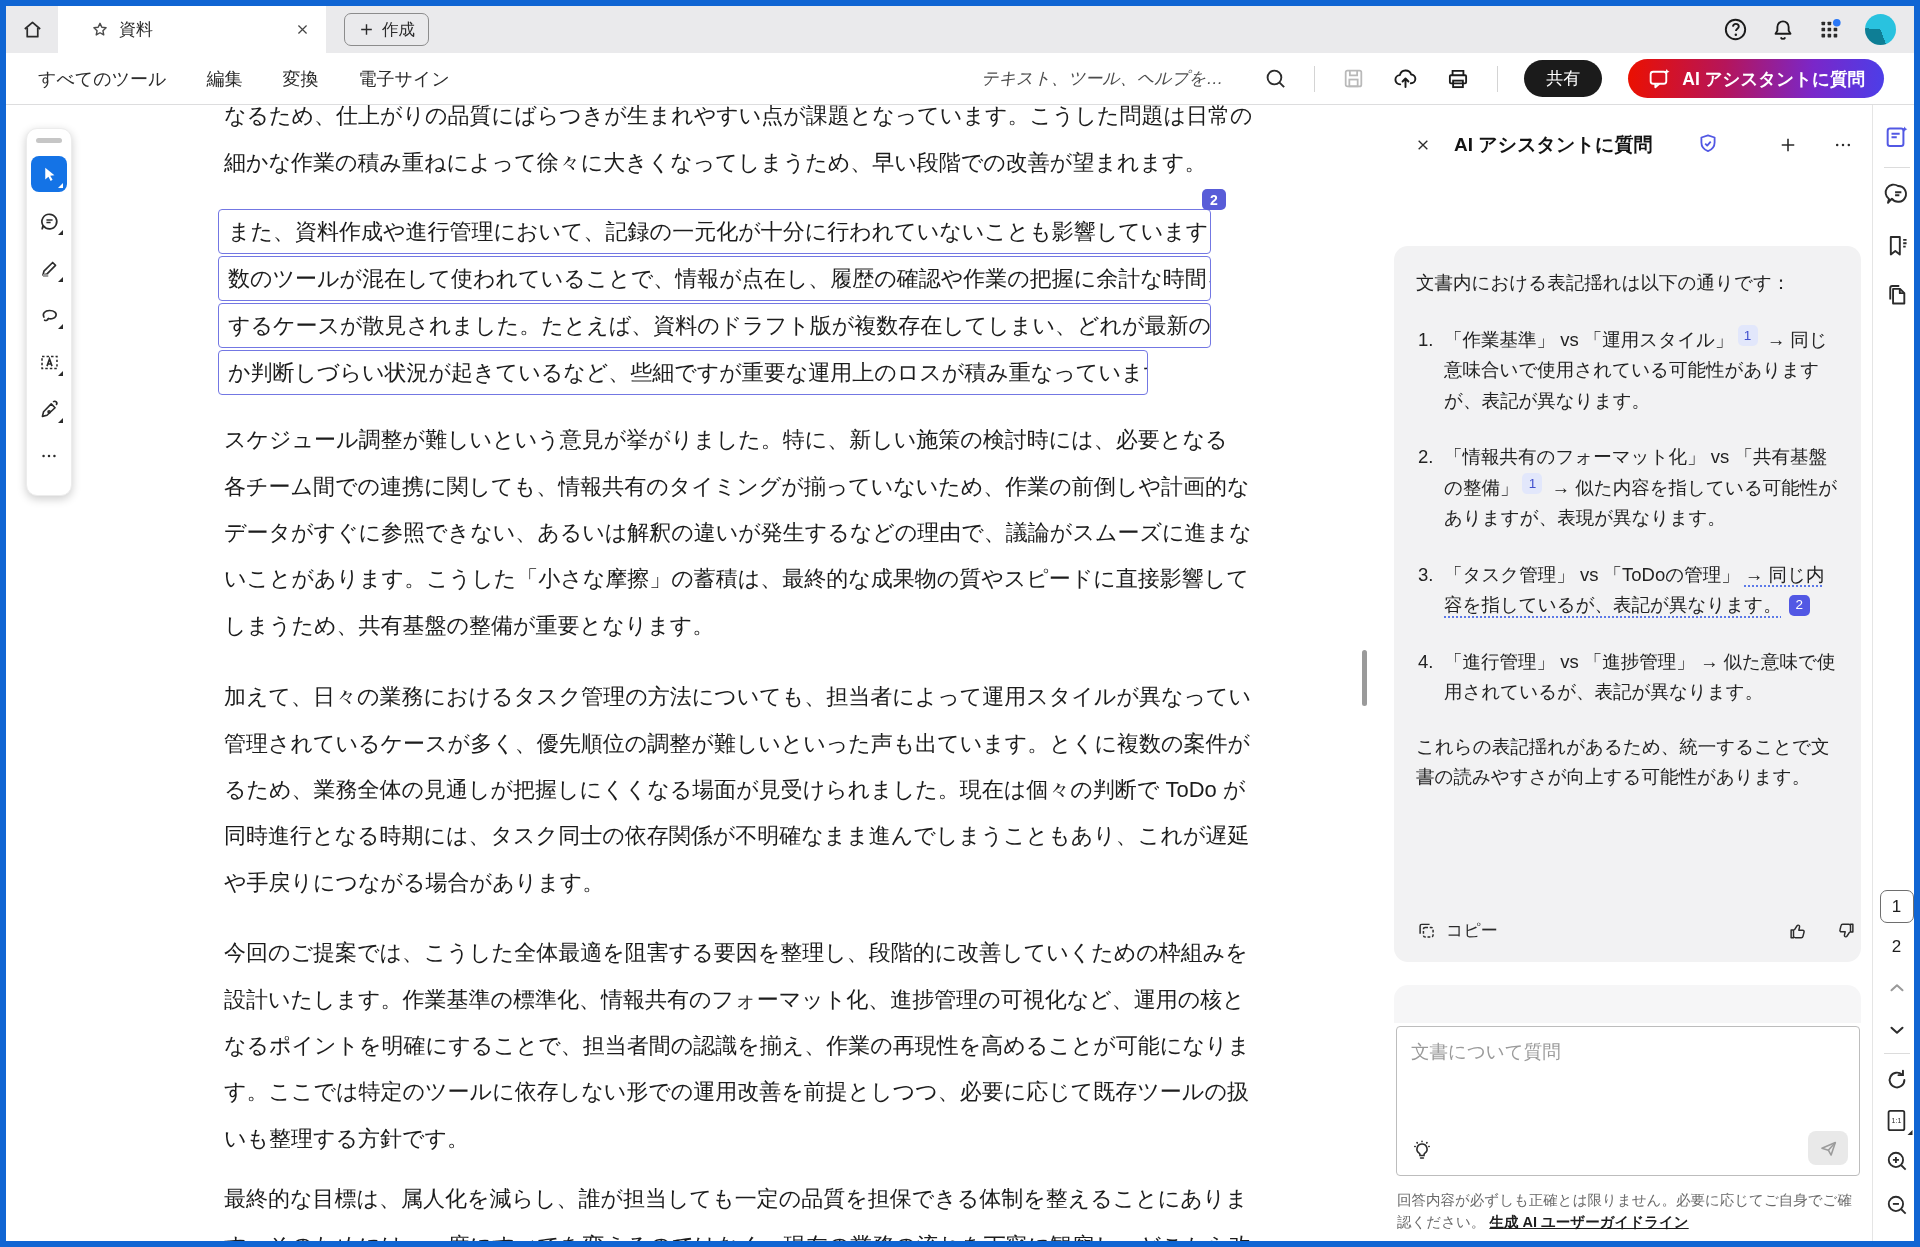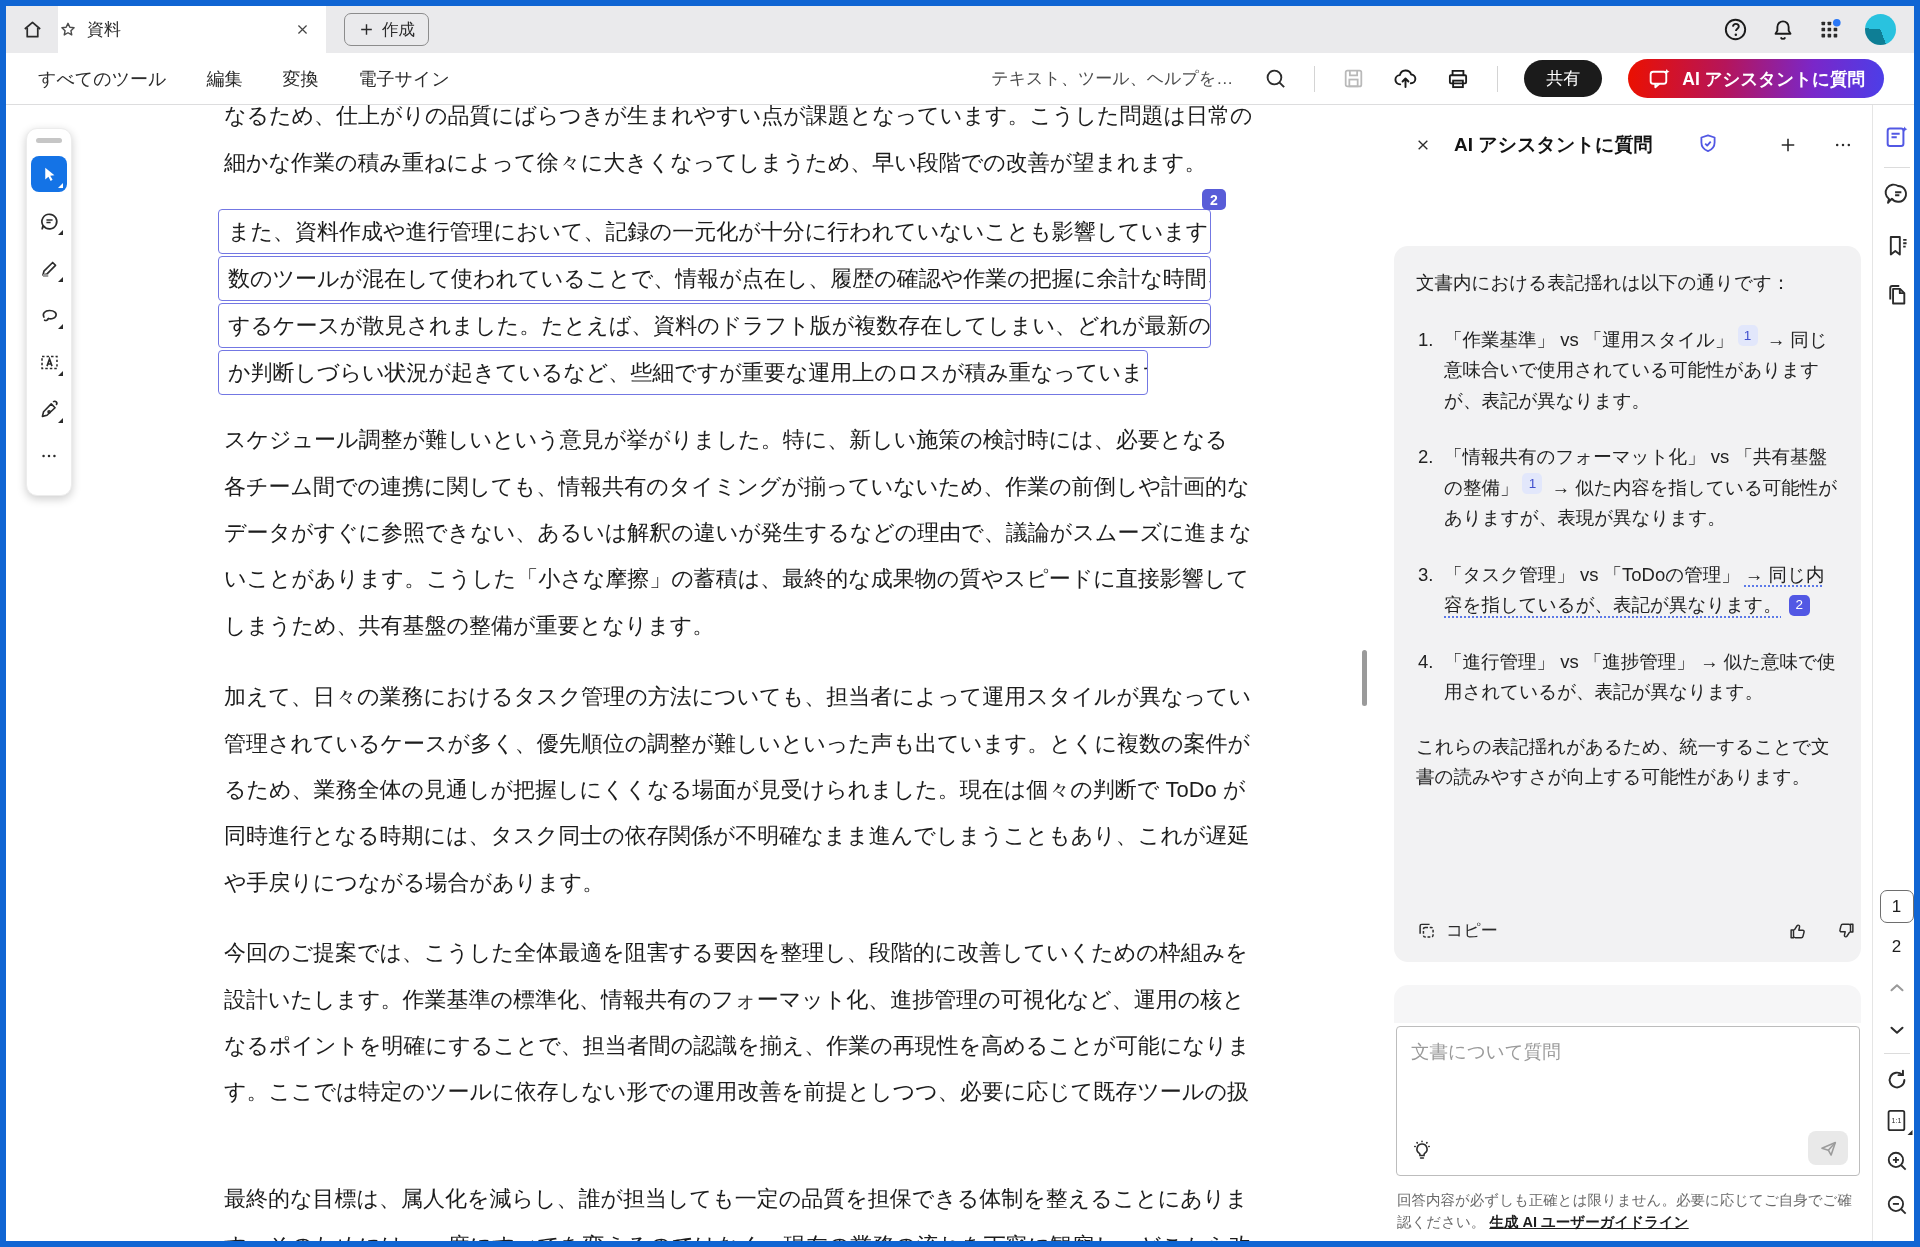--- a/index.html
+++ b/index.html
@@ -3,33 +3,33 @@
 <meta charset="utf-8">
 <style>
   * { margin:0; padding:0; box-sizing:border-box; }
   html,body { width:1920px; height:1247px; font-family:"Liberation Sans","DejaVu Sans",sans-serif; }
   #window { position:relative; width:1920px; height:1247px; background:#1065D3; }
   #app { position:absolute; left:6px; top:6px; right:6px; bottom:6px; background:#fff; overflow:hidden; }
 
   
   .tabbar { position:absolute; left:0; top:0; right:0; height:47px; background:#EAEAEC; display:flex; align-items:stretch; }
   .home-btn { width:52px; display:flex; align-items:center; justify-content:center; cursor:pointer; }
-  .tab-active { width:268px; background:#fff; display:flex; align-items:center; padding:0 12px 0 0; gap:9px; }
+  .tab-active { width:268px; background:#fff; display:flex; align-items:center; padding:0 12px 0 32px; gap:9px; }
   .tab-title { font-size:17px; color:#2C2C2C; flex:1; }
   .tab-close { width:24px; height:24px; display:flex; align-items:center; justify-content:center; border-radius:4px; }
   .tab-create { margin:7px 0 7px 18px; height:33px; border:1px solid #8C8C8C; border-radius:7px; display:flex; align-items:center; gap:7px; padding:0 13px; color:#2C2C2C; font-size:16.5px;text-align:right; }
   .tabbar-right { margin-left:auto; display:flex; align-items:center; gap:21px; padding-right:18px; }
   .avatar { width:31px; height:31px; border-radius:50%; background:conic-gradient(from 160deg,#0E7E95 0 115deg,#29C2DF 0 360deg); }
 
   
   .menubar { position:absolute; left:0; top:47px; right:0; height:52px; background:#fff; border-bottom:1px solid #DDDDDE; display:flex; align-items:center; }
   .menu-left { display:flex; align-items:center; gap:40px; padding-left:32px; font-size:18px; color:#2C2C2C; }
   .menu-left span { cursor:pointer; }
   .menu-right { margin-left:auto; display:flex; align-items:center; gap:26px; padding-right:30px; }
-  .search-box { display:flex; align-items:center; gap:30px; color:#4B4B4B; font-size:17px; }
+  .search-box { display:flex; align-items:center; gap:40px; color:#4B4B4B; font-size:17px;font-style:italic; }
   .vsep { width:1px; height:26px; background:#D4D4D4; }
   .pill-share { height:37px; border-radius:19px; background:#1B1B1B; color:#fff; font-size:17px; display:flex; align-items:center; padding:0 22px; }
   .pill-ai { height:39px; border-radius:20px; background:linear-gradient(93deg,#EB1000 0%,#B5155B 38%,#7A27C9 72%,#4C3EE8 100%); color:#fff; font-size:17.5px; font-weight:bold; display:flex; align-items:center; gap:10px; padding:0 19px; }
 
   
   .left-toolbar { position:absolute; left:20px; top:122px; width:46px; height:368px; background:#fff; border:1px solid #ECECEC; border-radius:11px; box-shadow:0 3px 10px rgba(0,0,0,.20); display:flex; flex-direction:column; align-items:center; padding-top:9px; gap:11px; z-index:8; }
   .lt-handle { width:26px; height:5px; border-radius:3px; background:#C6C6C6; margin-bottom:2px; }
   .lt-item { position:relative; width:36px; height:36px; border-radius:8px; display:flex; align-items:center; justify-content:center; color:#2B2B2B; }
   .lt-item.active { background:#1473E6; color:#fff; }
   .tri { position:absolute; right:4px; bottom:4px; width:0; height:0; border-left:5px solid transparent; border-bottom:5px solid currentColor; }
@@ -299,20 +299,21 @@
       <div class="docline">るため、業務全体の見通しが把握しにくくなる場面が見受けられました。現在は個々の判断で ToDo が</div>
       <div class="docline">同時進行となる時期には、タスク同士の依存関係が不明確なまま進んでしまうこともあり、これが遅延</div>
       <div class="docline">や手戻りにつながる場合があります。</div>
     </div>
 
     <div class="p-block p5">
       <div class="docline">今回のご提案では、こうした全体最適を阻害する要因を整理し、段階的に改善していくための枠組みを</div>
       <div class="docline">設計いたします。作業基準の標準化、情報共有のフォーマット化、進捗管理の可視化など、運用の核と</div>
       <div class="docline">なるポイントを明確にすることで、担当者間の認識を揃え、作業の再現性を高めることが可能になりま</div>
       <div class="docline">す。ここでは特定のツールに依存しない形での運用改善を前提としつつ、必要に応じて既存ツールの扱</div>
+      <div class="docline">いも整理する方針です。</div>
     </div>
 
     <div class="p-block p6">
       <div class="docline">最終的な目標は、属人化を減らし、誰が担当しても一定の品質を担保できる体制を整えることにありま</div>
       <div class="docline">す。そのためには、一度にすべてを変えるのではなく、現在の業務の流れを丁寧に観察し、どこから改</div>
     </div>
 
     <div class="scroll-thumb"></div>
   </div>
 

